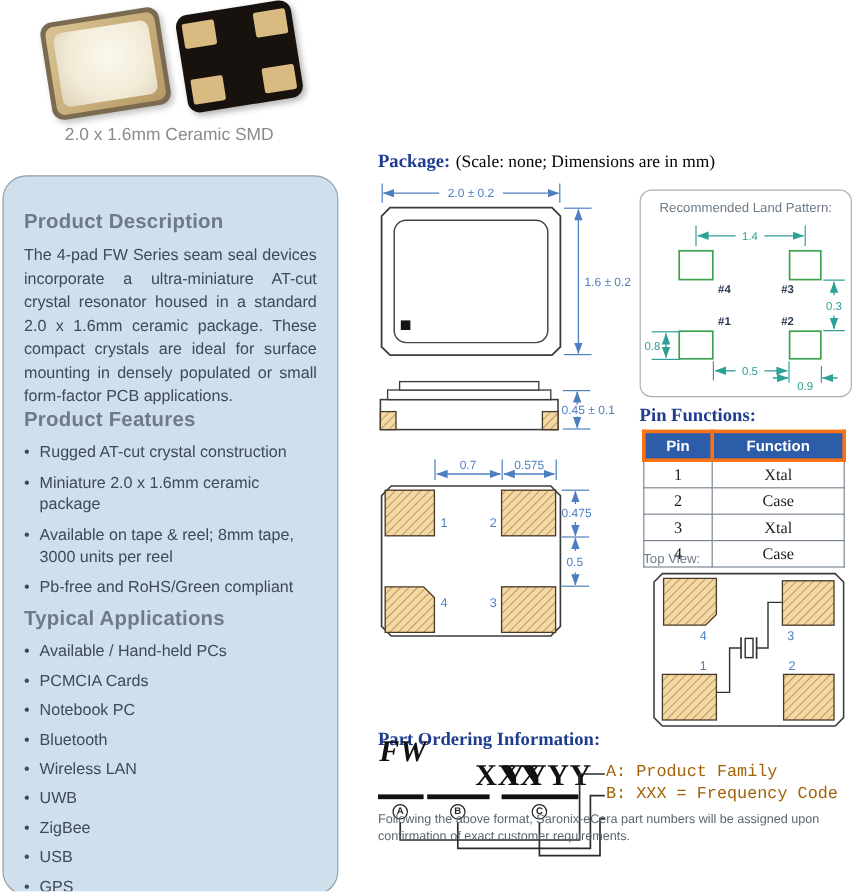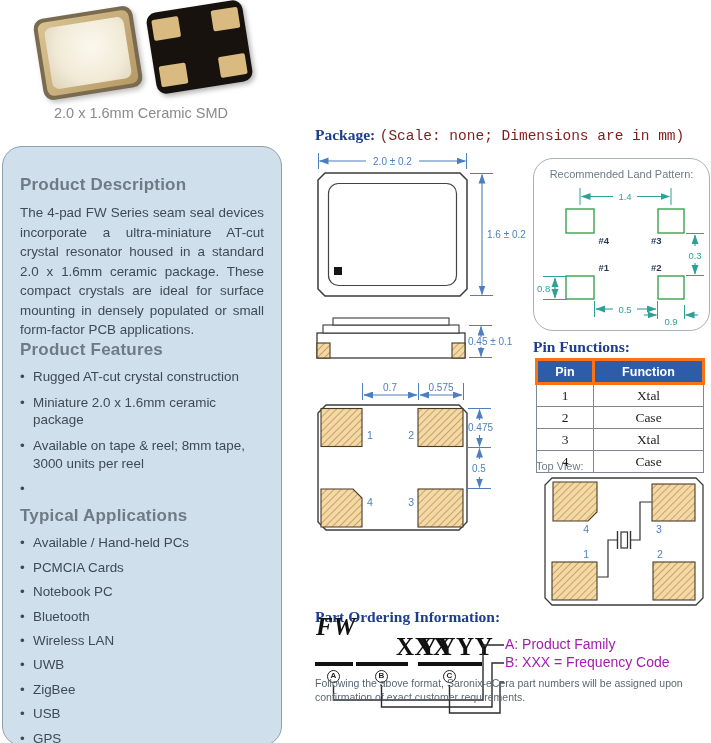--- a/index.html
+++ b/index.html
@@ -25,53 +25,53 @@
      background:#cfdfeb;border:1.5px solid #90a0ab;border-radius:20px;padding:28px 17px 0 17px;}
   .panel h2{margin:0 0 8px 0;font-size:17px;font-weight:bold;color:#6e7b87;letter-spacing:.2px;}
   .panel p{margin:0;font-size:13.4px;line-height:1.46;color:#3e4b57;text-align:justify;}
   .sec{margin-top:17px;}
   .li{display:flex;font-size:13.4px;color:#3e4b57;line-height:1.32;margin:8px 0;}
   .li .b{width:13px;flex:none;}
   .apps .li{margin:6.8px 0;}
   
   .serifhead{font-family:"Liberation Serif",serif;font-weight:bold;font-size:15.5px;color:#1e3d8f;}
   .pkg-header{position:absolute;left:315px;top:126px;}
-  .pkg-sub{font-family:Liberation Mono, monospace;font-weight:normal;font-size:14.5px;color:#7f1d1d;}
+  .pkg-sub{font-family:Liberation Serif, serif;font-weight:normal;font-size:14.5px;color:#000000;}
   .abs{position:absolute;}
   
   svg{overflow:visible;}
   .dimb{font-family:"Liberation Sans",sans-serif;font-size:10px;fill:#4d7fc0;}
   .dimt{font-family:"Liberation Sans",sans-serif;font-size:9.5px;fill:#2fa096;}
   .padlbl{font-family:"Liberation Sans",sans-serif;font-size:9.5px;font-weight:bold;fill:#2c3a55;}
   .pinlbl{font-family:"Liberation Sans",sans-serif;font-size:10.5px;fill:#4d7fc0;}
   .tick{stroke:#4d7fc0;stroke-width:1;}
   .tickt{stroke:#2fa096;stroke-width:1;}
   .dline{stroke:#4d7fc0;stroke-width:1.1;fill:none;}
   .dlinet{stroke:#2fa096;stroke-width:1.1;fill:none;}
   .body{stroke:#3b3b3b;fill:#fff;}
   
   .landbox{position:absolute;left:533px;top:158px;width:177px;height:173px;box-sizing:border-box;
-     border:1.5px solid #a8b0b8;border-radius:20px;background:#fff;}
+     border:1.5px solid #a8b0b8;border-radius:10px;background:#fff;}
   .landtitle{position:absolute;left:0;top:9px;width:100%;text-align:center;
      font-size:11px;color:#6e7b87;}
   
   .pftable{position:absolute;left:535px;top:358px;width:170px;border-collapse:collapse;}
   .pftable th{background:#2d5ca8;color:#fff;font-size:12.5px;font-weight:bold;height:19px;
      border:3px solid #f97316;}
   .pftable td{font-family:"Liberation Serif",serif;font-size:13.5px;color:#1c1c1c;height:19px;
      text-align:center;border:1px solid #7d8894;background:#fff;}
   .col-pin{width:57px;} .col-fn{width:113px;}
   .tv-label{position:absolute;left:536px;top:460px;font-size:11px;color:#6e7b87;}
   
   .code{position:absolute;font-family:"Liberation Serif",serif;font-weight:bold;
      font-size:25px;color:#111;letter-spacing:.5px;}
   .uline{position:absolute;height:3.5px;background:#111;}
   .abc{position:absolute;width:13px;height:13px;border:1.3px solid #222;border-radius:50%;
      box-sizing:border-box;font-size:8px;font-weight:bold;color:#222;text-align:center;line-height:10.5px;}
-  .legend{position:absolute;left:505px;font-size:14px;color:#a21caf;}
+  .legend{position:absolute;left:505px;font-size:14px;color:#a16207;font-family:Liberation Mono, monospace;}
   .footnote{position:absolute;left:315px;top:676px;width:392px;font-size:10.5px;
      line-height:1.35;color:#5a6671;}
 </style>
 </head>
 <body>
 
 <div class="page">
 
   <div class="photo photo-ceramic">
     <div class="gold"></div>
@@ -97,20 +97,21 @@
     <div class="li">
         <span class="b">•</span>
         <span>Miniature 2.0 x 1.6mm ceramic package</span>
       </div>
     <div class="li">
         <span class="b">•</span>
         <span style="max-width:218px;">Available on tape &amp; reel; 8mm tape, 3000 units per reel</span>
       </div>
     <div class="li">
         <span class="b">•</span>
+        <span>Pb-free and RoHS/Green compliant</span>
       </div>
 
     <div class="apps">
       <h2 class="sec">Typical Applications</h2>
       <div class="li">
           <span class="b">•</span>
           <span>Available / Hand-held PCs</span>
         </div>
       <div class="li">
           <span class="b">•</span>

